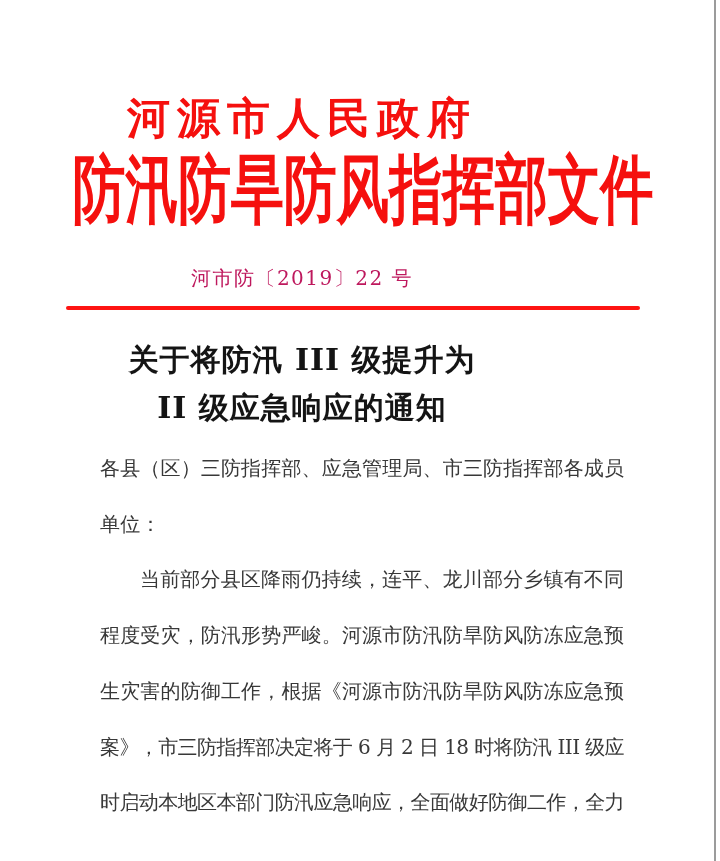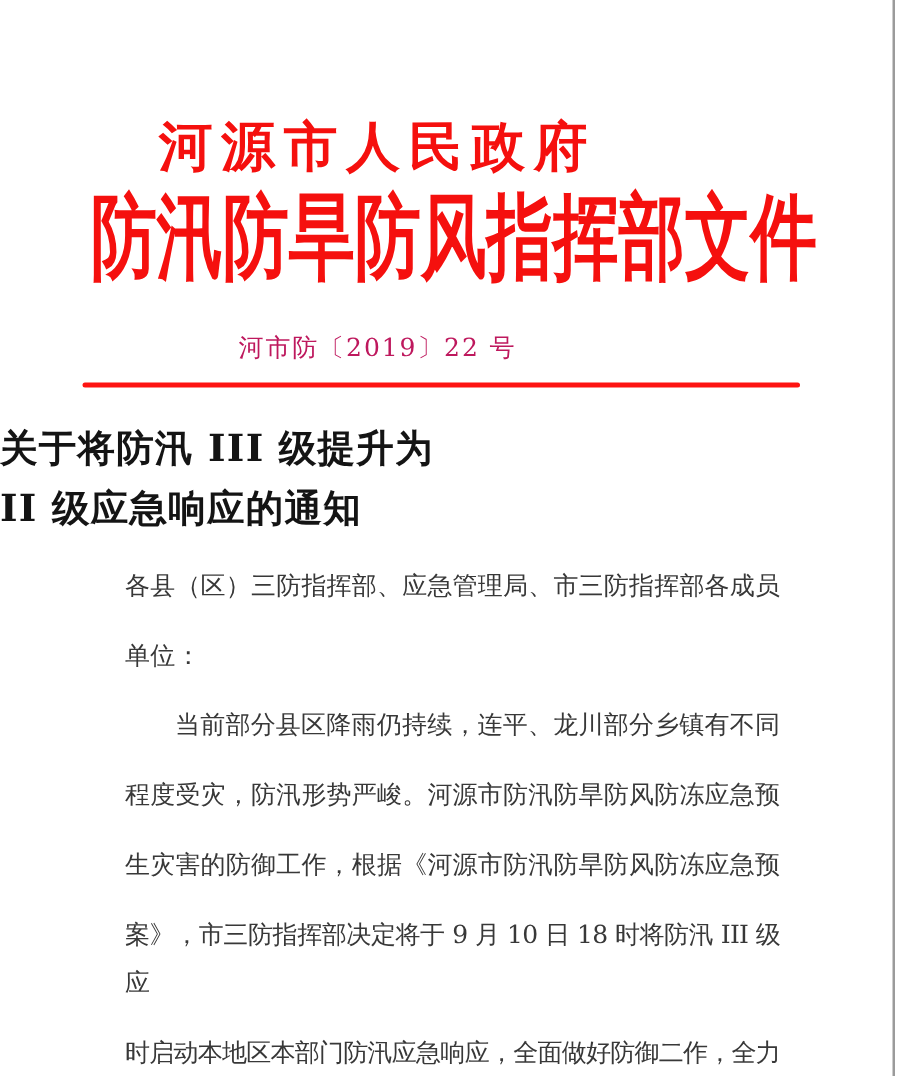--- a/index.html
+++ b/index.html
@@ -57,21 +57,21 @@
     margin-left:66px;
     width:574px;
     height:4px;
     background:#fe1412;
     border-radius:2px;
   }
 
   
   .title {
     margin-top:26px;
-    text-align:left;
+    text-align:center;
     color:#141414;
     font-size:30px;
     font-weight:bold;
     line-height:48px;
     letter-spacing:1px;
   }
 
   
   .body-text {
     margin:17px 90px 0 100px;
@@ -114,20 +114,20 @@
       <div>关于将防汛 III 级提升为</div>
       <div>II 级应急响应的通知</div>
     </div>
 
     <div class="body-text">
       <div class="line fill">各县（区）三防指挥部、应急管理局、市三防指挥部各成员</div>
       <div class="line">单位：</div>
       <div class="line fill indent">当前部分县区降雨仍持续，连平、龙川部分乡镇有不同</div>
       <div class="line fill">程度受灾，防汛形势严峻。河源市防汛防旱防风防冻应急预</div>
       <div class="line fill">生灾害的防御工作，根据《河源市防汛防旱防风防冻应急预</div>
-      <div class="line fill tight">案》，市三防指挥部决定将于 9 月 10 日 18 时将防汛 III 级应</div>
+      <div class="line fill tight">案》，市三防指挥部决定将于 6 月 2 日 18 时将防汛 III 级应</div>
       <div class="line fill tight">时启动本地区本部门防汛应急响应，全面做好防御二作，全力</div>
 
     </div>
 
   </div>
   <div class="edge-line"></div>
 </div>
 
 </body></html>

